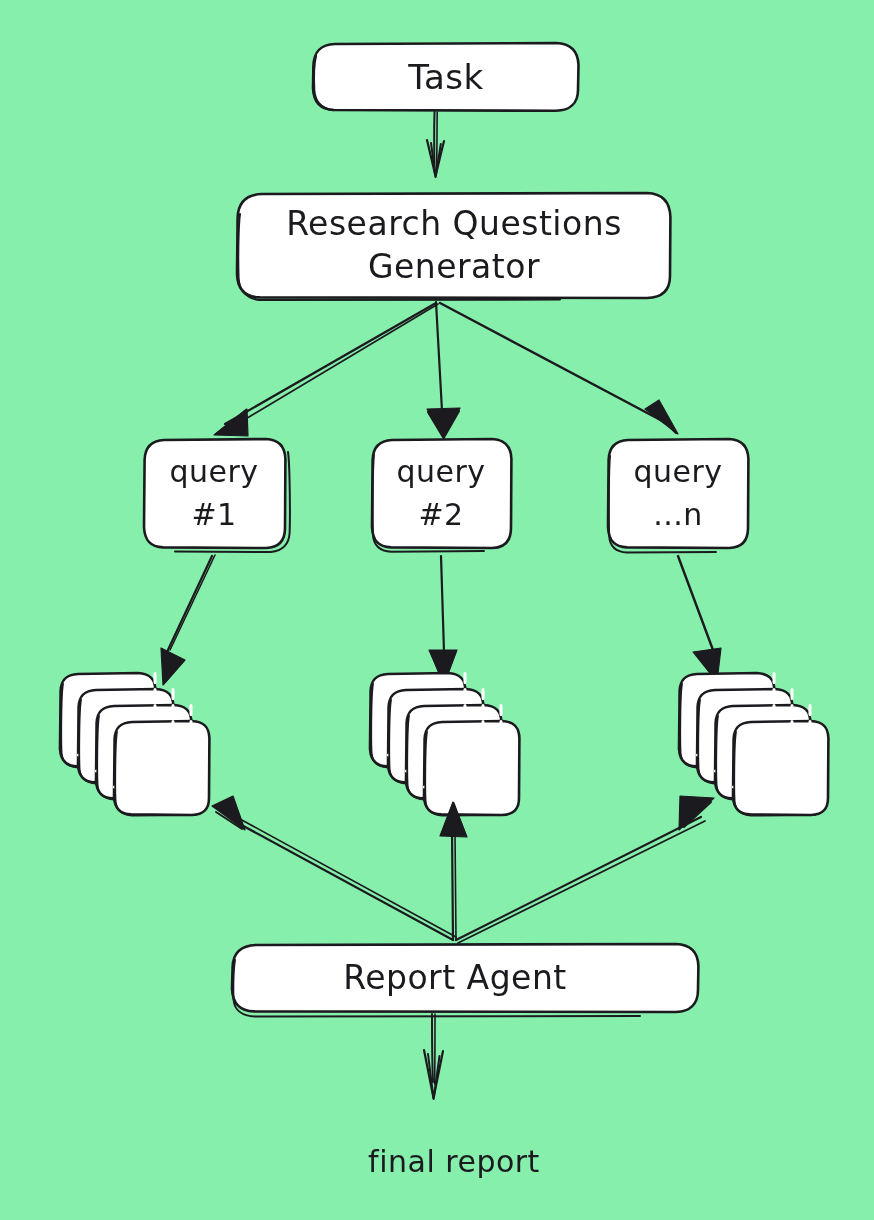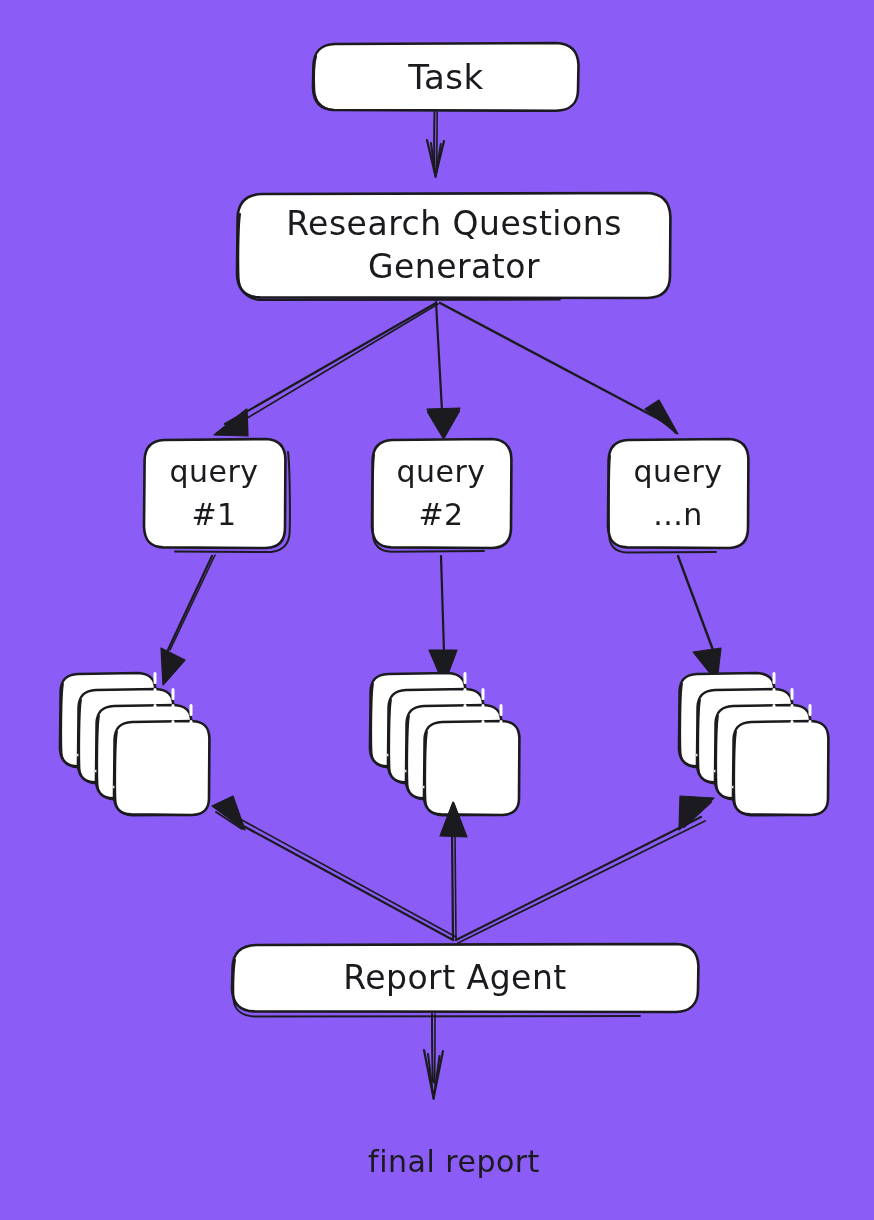--- a/index.html
+++ b/index.html
@@ -7,21 +7,21 @@
     padding: 0;
     background: #ffffff;
   }
   body {
     font-family: "DejaVu Sans", sans-serif;
   }
   #diagram-root {
     position: relative;
     width: 874px;
     height: 1220px;
-    background: #8b5cf6;
+    background: #86efac;
     overflow: hidden;
   }
   svg#diagram-svg {
     position: absolute;
     top: 0;
     left: 0;
     width: 874px;
     height: 1220px;
     display: block;
   }

